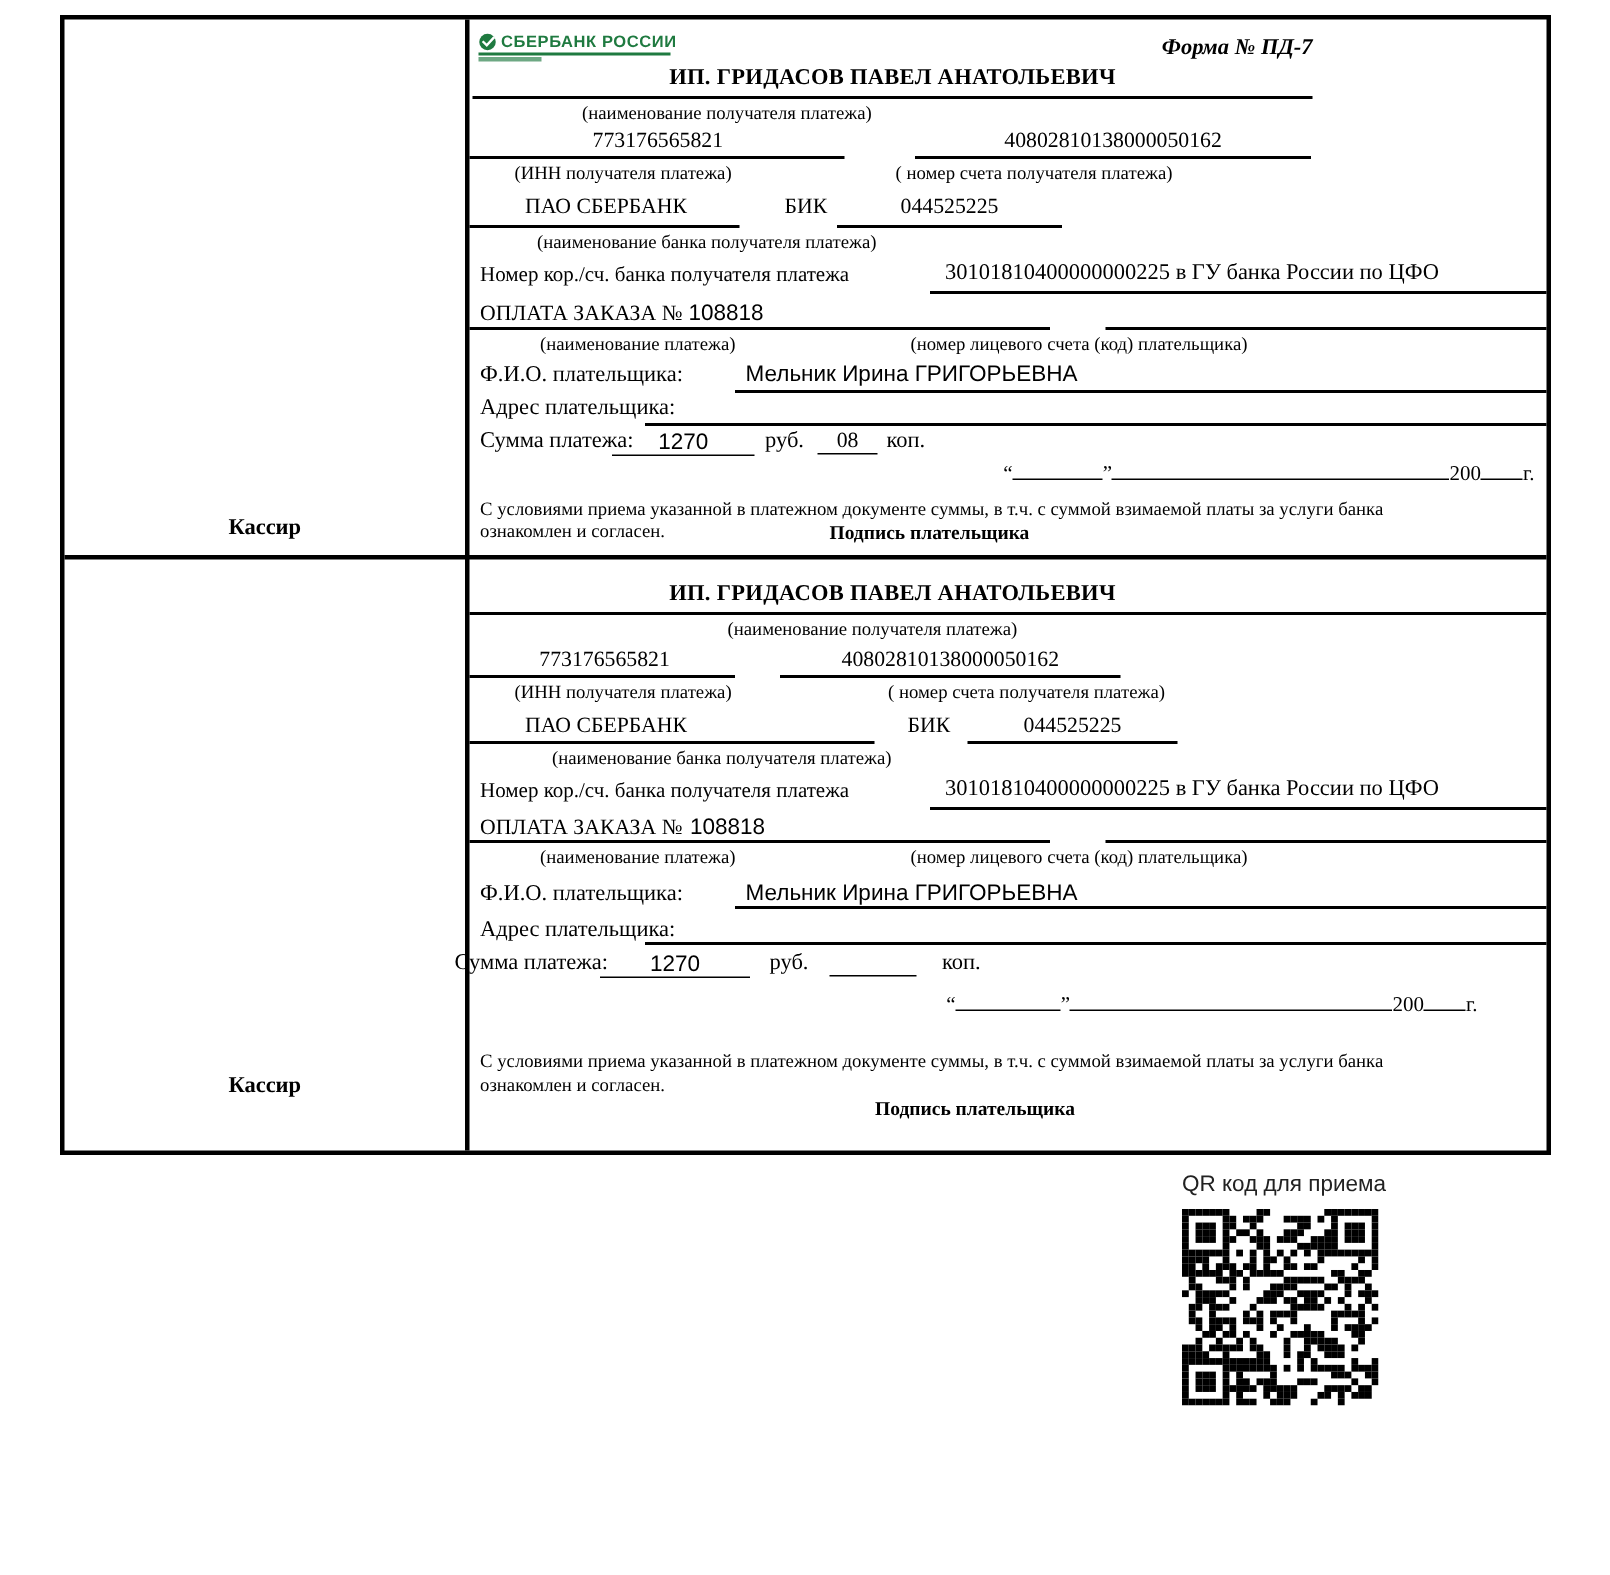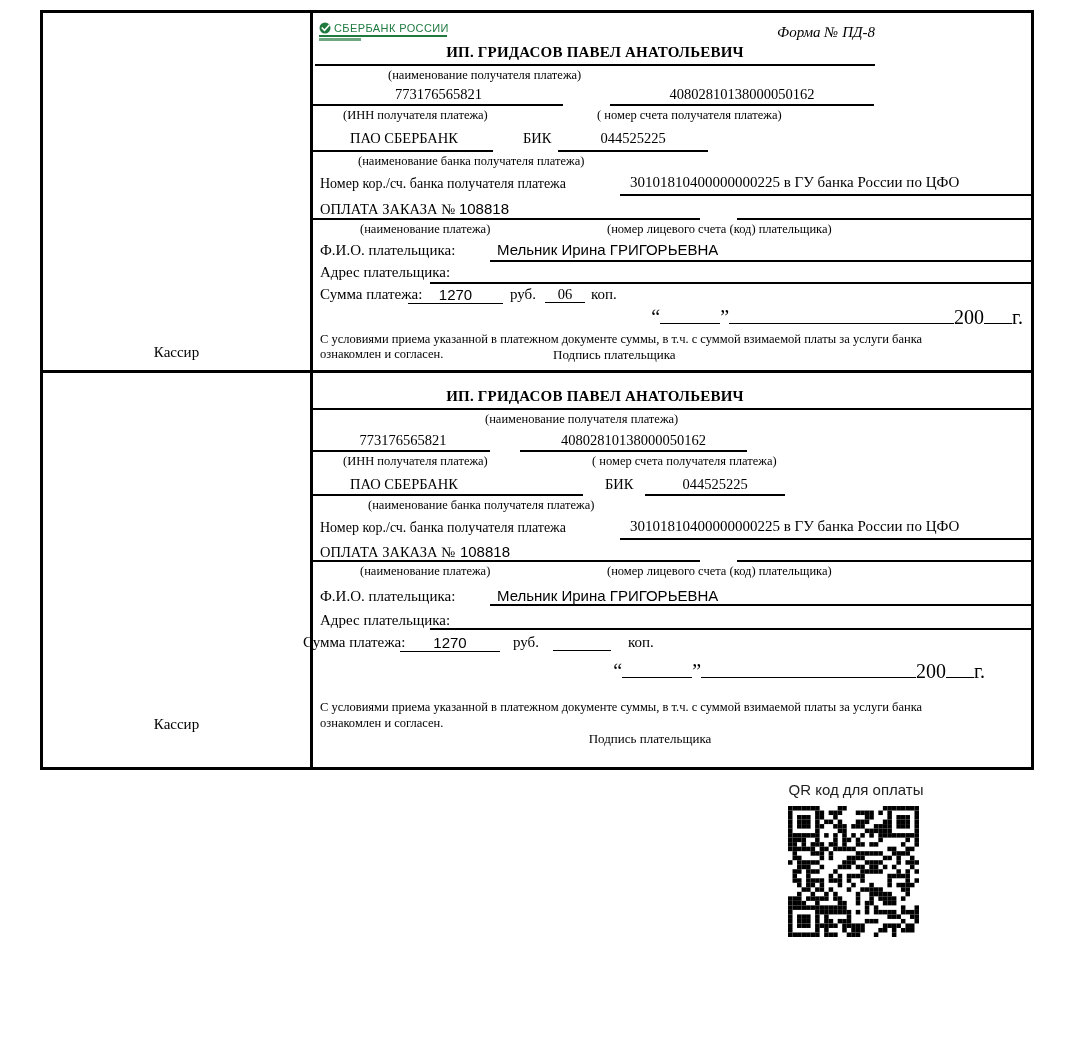--- a/index.html
+++ b/index.html
@@ -4,31 +4,31 @@
 <style>
   html,body{margin:0;padding:0;background:#fff;}
   .canvas{position:relative;width:1073px;height:1050px;background:#fff;color:#000;
           font-family:"Liberation Serif","DejaVu Serif",serif;}
   .form{position:absolute;left:40px;top:10px;width:988px;height:754px;border:3px solid #000;}
   .abs{position:absolute;white-space:nowrap;}
   .rule{position:absolute;background:#000;height:1.5px;}
   .vline{position:absolute;left:267px;top:0;width:3px;height:100%;background:#000;}
   .hdiv{position:absolute;left:0;top:357px;width:100%;height:3px;background:#000;}
   .sans{font-family:"Liberation Sans","DejaVu Sans",sans-serif;}
-  .b{font-weight:normal;}
+  .b{font-weight:bold;}
   .i{font-style:italic;}
   .ctr{text-align:center;}
   .cap{font-size:12.5px;}
   .val{font-size:14.5px;}
   .lbl{font-size:15px;}
   .name{font-size:15px;font-weight:bold;letter-spacing:.2px;}
   .terms{font-size:12.5px;}
   .uline{display:inline-block;border-bottom:1.4px solid #000;text-align:center;}
   .dl{display:inline-block;border-bottom:1.4px solid #000;height:13px;}
-  .dateline{font-size:20px;}
+  .dateline{font-size:14px;}
   .green{color:#1f7a40;}
 </style>
 </head>
 <body>
 
 <div class="canvas">
   <div class="form">
     <div class="vline"></div>
     <div class="hdiv"></div>
 
@@ -39,21 +39,21 @@
       <div style="display:flex;align-items:center;gap:3px">
         <svg width="12" height="12" viewBox="0 0 24 24">
             <circle cx="12" cy="12" r="11" fill="#1f7a40"></circle>
             <path d="M5.5 11 L11 16.5 L21 5.5" stroke="#fff" stroke-width="3.2" fill="none"></path>
           </svg>
         <span class="sans b green" style="font-size:11px;letter-spacing:.4px">СБЕРБАНК РОССИИ</span>
       </div>
       <div style="height:1.8px;background:#1f7a40;margin-top:1px;width:128px"></div>
       <div style="height:3px;width:42px;background:#1f7a40;opacity:.65;margin-top:1.5px"></div>
     </div>
-    <div class="abs b i" style="left:600px;top:11px;width:232px;text-align:right;font-size:15px">Форма № ПД-8</div>
+    <div class="abs b i" style="left:600px;top:11px;width:232px;text-align:right;font-size:15px">Форма № ПД-7</div>
 
     <div class="abs name ctr" style="left:272px;top:31px;width:560px">ИП. ГРИДАСОВ ПАВЕЛ АНАТОЛЬЕВИЧ</div>
     <div class="rule" style="left:272px;top:51px;width:560px"></div>
     <div class="abs cap" style="left:345px;top:55px">(наименование получателя платежа)</div>
 
     <div class="abs val ctr" style="left:272px;top:73px;width:247px">773176565821</div>
     <div class="abs val ctr" style="left:567px;top:73px;width:264px">40802810138000050162</div>
     <div class="rule" style="left:270px;top:91px;width:250px"></div>
     <div class="rule" style="left:567px;top:91px;width:264px"></div>
     <div class="abs cap" style="left:300px;top:95px">(ИНН получателя платежа)</div>
@@ -79,21 +79,21 @@
     <div class="abs lbl" style="left:277px;top:229px">Ф.И.О. плательщика:</div>
     <div class="abs sans" style="left:454px;top:228px;font-size:15px">Мельник Ирина ГРИГОРЬЕВНА</div>
     <div class="rule" style="left:447px;top:247px;width:541px"></div>
 
     <div class="abs lbl" style="left:277px;top:251px">Адрес плательщика:</div>
     <div class="rule" style="left:387px;top:269px;width:601px"></div>
 
     <div class="abs lbl" style="left:277px;top:273px">Сумма платежа:</div>
     <span class="abs uline sans" style="left:365px;top:273px;width:95px;font-size:15px">1270</span>
     <div class="abs lbl" style="left:467px;top:273px">руб.</div>
-    <span class="abs uline val" style="left:502px;top:273px;width:40px;height:16px">06</span>
+    <span class="abs uline val" style="left:502px;top:273px;width:40px;height:16px">08</span>
     <div class="abs lbl" style="left:548px;top:273px">коп.</div>
 
     <div class="abs dateline" style="top:293px;right:8px"><span>“</span><span class="dl" style="width:60px"></span><span>”</span><span class="dl" style="width:225px"></span><span>200</span><span class="dl" style="width:28px"></span><span>г.</span></div>
 
     <div class="abs terms" style="left:277px;top:319px">С условиями приема указанной в платежном документе суммы, в т.ч. с суммой взимаемой платы за услуги банка</div>
     <div class="abs terms" style="left:277px;top:334px">ознакомлен и согласен.</div>
     <div class="abs b" style="left:510px;top:334px;font-size:13px">Подпись плательщика</div>
 
     <div class="abs name ctr" style="left:272px;top:375px;width:560px">ИП. ГРИДАСОВ ПАВЕЛ АНАТОЛЬЕВИЧ</div>
     <div class="rule" style="left:270px;top:395px;width:718px"></div>
@@ -136,21 +136,21 @@
     <span class="abs uline val" style="left:510px;top:621px;width:58px;height:16px"></span>
     <div class="abs lbl" style="left:585px;top:621px">коп.</div>
 
     <div class="abs dateline" style="top:647px;right:46px"><span>“</span><span class="dl" style="width:70px"></span><span>”</span><span class="dl" style="width:215px"></span><span>200</span><span class="dl" style="width:28px"></span><span>г.</span></div>
 
     <div class="abs terms" style="left:277px;top:687px">С условиями приема указанной в платежном документе суммы, в т.ч. с суммой взимаемой платы за услуги банка</div>
     <div class="abs terms" style="left:277px;top:703px">ознакомлен и согласен.</div>
     <div class="abs b ctr" style="left:277px;top:718px;width:660px;font-size:13px">Подпись плательщика</div>
   </div>
 
-  <div class="abs sans ctr" style="left:786px;top:781px;width:140px;font-size:15px;color:#222">QR код для оплаты</div>
+  <div class="abs sans ctr" style="left:786px;top:781px;width:140px;font-size:15px;color:#222">QR код для приема</div>
   <svg id="qr-code" class="abs" style="left:788px;top:806px" width="131" height="131" fill="#000">
       <rect x="0.00" y="0.00" width="4.52" height="4.52"></rect>
       <rect x="4.52" y="0.00" width="4.52" height="4.52"></rect>
       <rect x="9.03" y="0.00" width="4.52" height="4.52"></rect>
       <rect x="13.55" y="0.00" width="4.52" height="4.52"></rect>
       <rect x="18.07" y="0.00" width="4.52" height="4.52"></rect>
       <rect x="22.59" y="0.00" width="4.52" height="4.52"></rect>
       <rect x="27.10" y="0.00" width="4.52" height="4.52"></rect>
       <rect x="49.69" y="0.00" width="4.52" height="4.52"></rect>
       <rect x="54.21" y="0.00" width="4.52" height="4.52"></rect>

